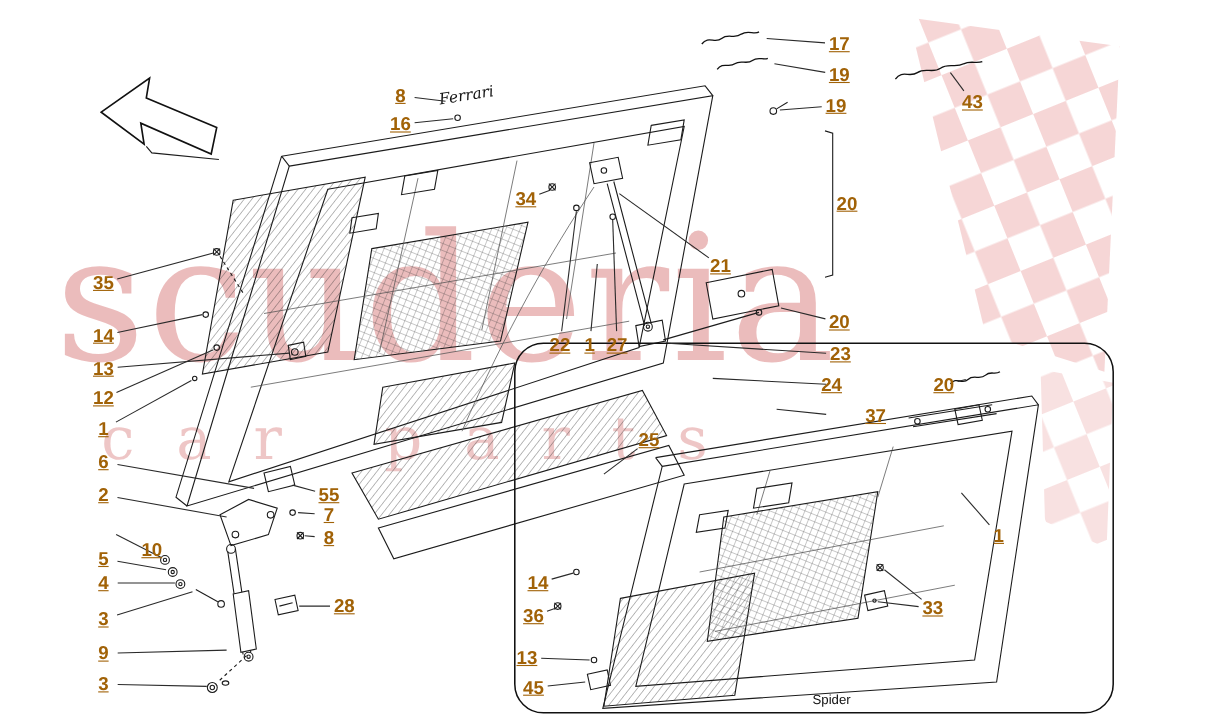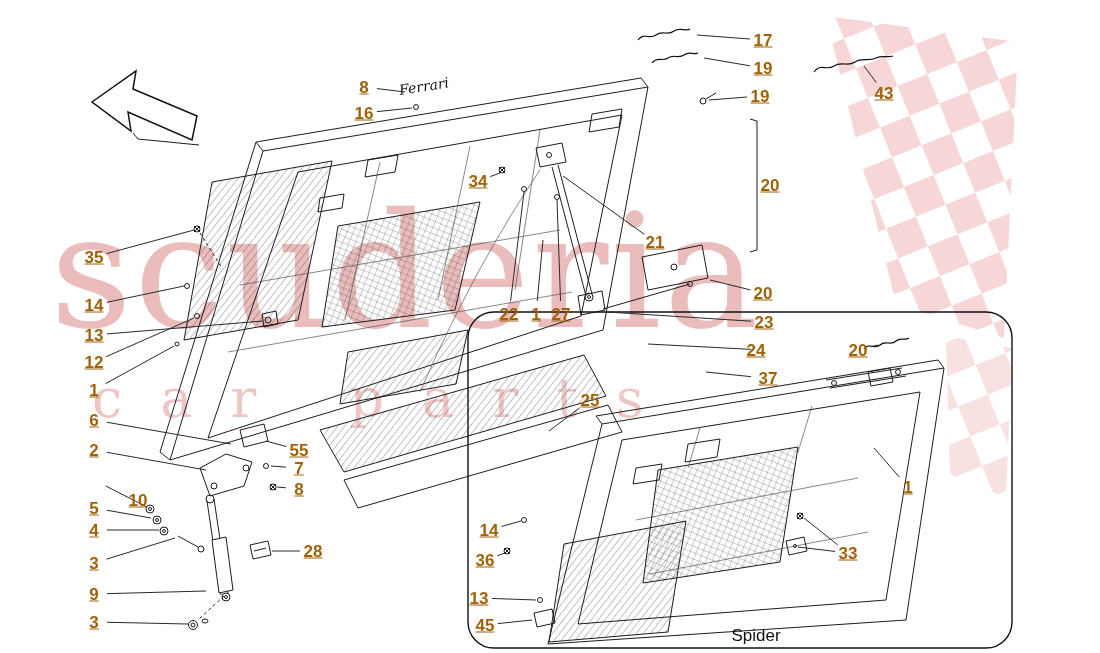--- a/index.html
+++ b/index.html
@@ -21,21 +21,21 @@
     color:#cf5a5a;opacity:.34;letter-spacing:38px;white-space:nowrap;
     pointer-events:none;user-select:none;
   }
   svg.layer{position:absolute;left:0;top:0}
   .callout{
     position:absolute;transform:translate(-50%,-50%);
     font-size:17px;font-weight:bold;color:#a16207;line-height:1;text-decoration:underline;
   }
   .spider-label{
     position:absolute;left:756px;top:636px;transform:translate(-50%,-50%);
-    font-size:17px;color:#101010;
+    font-size:12px;color:#101010;
   }
   #leader-svg line{stroke:#2a2a2a;stroke-width:1}
   .art-stroke{stroke:#1c1c1c;fill:none;stroke-width:1}
   .rib{stroke:#555;stroke-width:.7;fill:none}
   .script-path{stroke:#111;stroke-width:1.2;fill:none}
   text.ferrari-script{
     font-family:"DejaVu Serif",serif;font-style:italic;font-size:14px;fill:#111;
   }
 </style>
 </head>
@@ -268,21 +268,21 @@
       <div class="callout" style="left: 763px; top: 293px;">20</div>
       <div class="callout" style="left: 94px; top: 305px;">14</div>
       <div class="callout" style="left: 509px; top: 314px;">22</div>
       <div class="callout" style="left: 536px; top: 314px;">1</div>
       <div class="callout" style="left: 561px; top: 314px; text-align: center;">27</div>
       <div class="callout" style="left: 764px; top: 322px;">23</div>
       <div class="callout" style="left: 94px; top: 335px;">13</div>
       <div class="callout" style="left: 756px; top: 350px;">24</div>
       <div class="callout" style="left: 858px; top: 350px;">20</div>
       <div class="callout" style="left: 94px; top: 362px;">12</div>
-      <div class="callout" style="left: 768px; top: 378px;">37</div>
+      <div class="callout" style="left: 796px; top: 378px;">37</div>
       <div class="callout" style="left: 94px; top: 390px;">1</div>
       <div class="callout" style="left: 590px; top: 400px;">25</div>
       <div class="callout" style="left: 94px; top: 420px;">6</div>
       <div class="callout" style="left: 94px; top: 450px;">2</div>
       <div class="callout" style="left: 299px; top: 450px;">55</div>
       <div class="callout" style="left: 299px; top: 468px;">7</div>
       <div class="callout" style="left: 94px; top: 500px; margin-left: 44px;">10</div>
       <div class="callout" style="left: 299px; top: 489px;">8</div>
       <div class="callout" style="left: 94px; top: 508px;">5</div>
       <div class="callout" style="left: 94px; top: 530px;">4</div>

